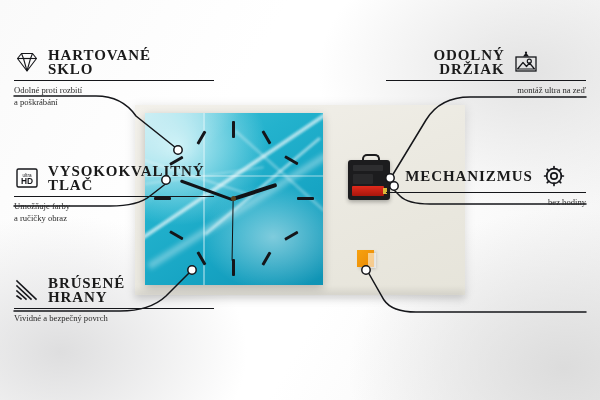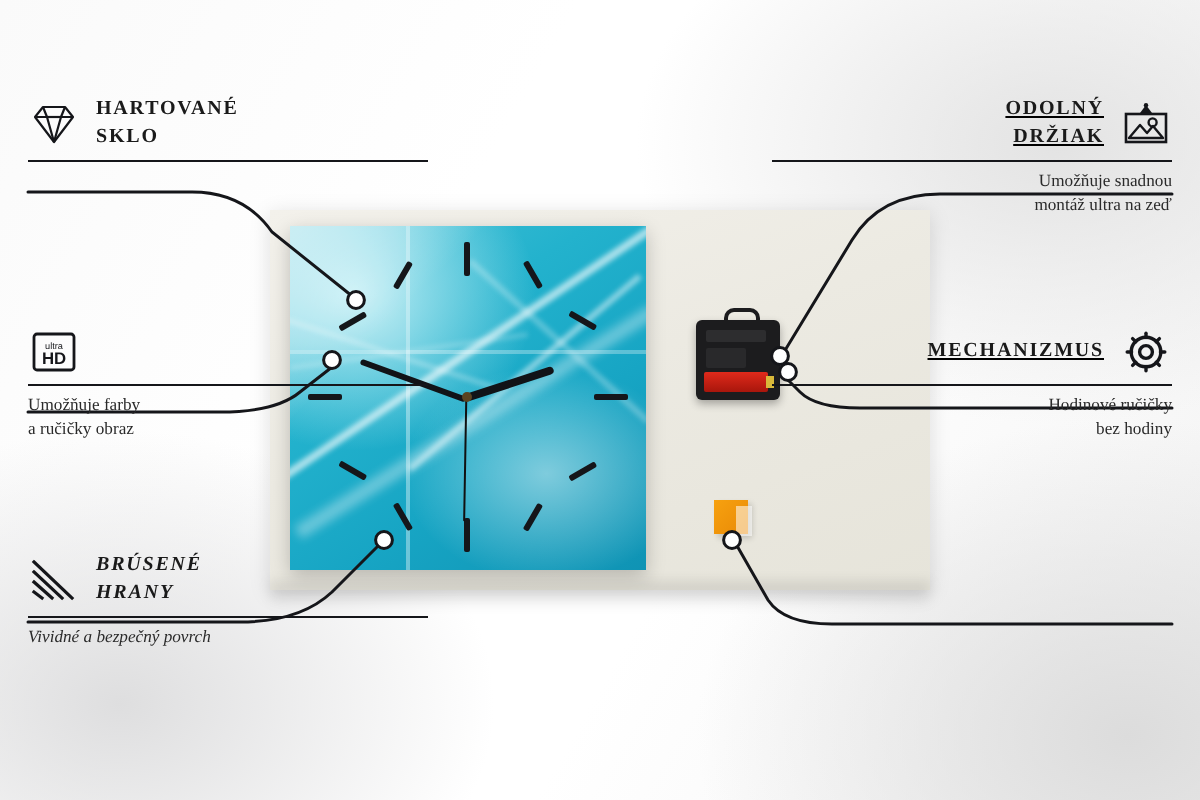--- a/index.html
+++ b/index.html
@@ -66,37 +66,37 @@
   .pad{position:absolute;left:222px;top:145px;width:17px;height:17px;background:linear-gradient(135deg,#f7a10f,#e98a06);box-shadow:2px 2px 3px rgba(0,0,0,.18);}
   .pad:after{content:"";position:absolute;left:11px;top:3px;width:8px;height:15px;background:rgba(255,255,255,.55);}
 
   
   #wires{position:absolute;left:0;top:0;width:600px;height:400px;pointer-events:none;}
 
   
   .feat{position:absolute;width:200px;}
   .feat .head{display:flex;align-items:center;gap:8px;}
   .feat.left .head{justify-content:flex-start;}
-  .feat.right .head{justify-content:flex-end;text-decoration:underline;}
+  .feat.right .head{justify-content:center;}
   .feat .ttl{
     font-family:"Liberation Serif", serif;font-weight:bold;
-    font-size:10px;letter-spacing:.9px;line-height:14px;color:#1a1a1a;
+    font-size:15px;letter-spacing:.9px;line-height:14px;color:#1a1a1a;
     text-transform:uppercase;
   }
   .feat.right .ttl{text-align:right;}
   .feat .rule{height:1.1px;background:#15161a;margin:4px 0 4px 0;}
   .feat .desc{
     font-family:"Liberation Serif", serif;font-size:8.6px;line-height:11.4px;color:#2a2a2a;
   }
   .feat.right .desc{text-align:right;}
   .ico{width:26px;height:24px;flex:0 0 26px;display:block;}
 
   .f-tl{left:14px;top:48px;}
   .f-ml{left:14px;top:164px;}
-  .f-bl{left:14px;top:276px;font-style:italic;}
+  .f-bl{left:14px;top:276px;}
   .f-tr{left:386px;top:48px;}
   .f-mr{left:386px;top:164px;}
   .f-br{left:366px;top:276px;width:220px;}
 </style>
 </head>
 <body>
 
 <div id="stage">
 
   <div class="photo">
@@ -176,29 +176,37 @@
           <path d="M18.5 3.5 L16.5 8.5 L13 21"></path>
             <path d="M9.5 8.5 H16.5"></path>
         </g>
       </svg>
       <div class="ttl">
         <div>HARTOVANÉ</div>
         <div>SKLO</div>
       </div>
     </div>
     <div class="rule"></div>
+    <div class="desc">
+      <div>Odolné proti rozbití</div>
+      <div>a poškrábání</div>
+    </div>
   </div>
 
   <div class="feat left f-ml">
     <div class="head">
       <svg class="ico" viewBox="0 0 26 24">
         <rect x="3" y="3" width="20" height="18" rx="1.5" fill="none" stroke="#15161a" stroke-width="1.4"></rect>
         <text x="13" y="10.5" font-family="Liberation Sans, sans-serif" font-size="4.6" text-anchor="middle" fill="#15161a">ultra</text>
         <text x="13" y="18.2" font-family="Liberation Sans, sans-serif" font-size="8.4" font-weight="bold" text-anchor="middle" fill="#15161a">HD</text>
       </svg>
+      <div class="ttl">
+        <div>VYSOKOKVALITNÝ</div>
+        <div>TLAČ</div>
+      </div>
     </div>
     <div class="rule"></div>
     <div class="desc">
       <div>Umožňuje farby</div>
       <div>a ručičky obraz</div>
     </div>
   </div>
 
   <div class="feat left f-bl">
     <div class="head">
@@ -230,21 +238,20 @@
       <svg class="ico" viewBox="0 0 26 24">
         <path d="M13 2.5 L16 6.5 H10 Z" fill="#15161a"></path>
         <circle cx="13" cy="2.6" r="1.1" fill="#15161a"></circle>
         <rect x="3" y="7" width="20" height="14" fill="none" stroke="#15161a" stroke-width="1.3"></rect>
         <path d="M4.5 19 L10 12.5 L13.5 16.5 L16.5 13 L21.5 19 Z" fill="none" stroke="#15161a" stroke-width="1.2" stroke-linejoin="round"></path>
         <circle cx="16.3" cy="11.2" r="2" fill="none" stroke="#15161a" stroke-width="1.2"></circle>
       </svg>
     </div>
     <div class="rule"></div>
     <div class="desc">
-      <div>Umožňuje snadnou</div>
       <div>montáž ultra na zeď</div>
     </div>
   </div>
 
   <div class="feat right f-mr">
     <div class="head">
       <div class="ttl">
         <div>MECHANIZMUS</div>
       </div>
       <svg class="ico" viewBox="0 0 26 24">
@@ -257,19 +264,18 @@
             <path d="M20.2 12 h2.2"></path>
           <path d="M6.3 5.3 l1.6 1.6"></path>
             <path d="M18.1 17.1 l1.6 1.6"></path>
           <path d="M19.7 5.3 l-1.6 1.6"></path>
             <path d="M7.9 17.1 l-1.6 1.6"></path>
         </g>
       </svg>
     </div>
     <div class="rule"></div>
     <div class="desc">
-      <div>Hodinové ručičky</div>
       <div>bez hodiny</div>
     </div>
   </div>
 
 
 </div>
 
 </body></html>

